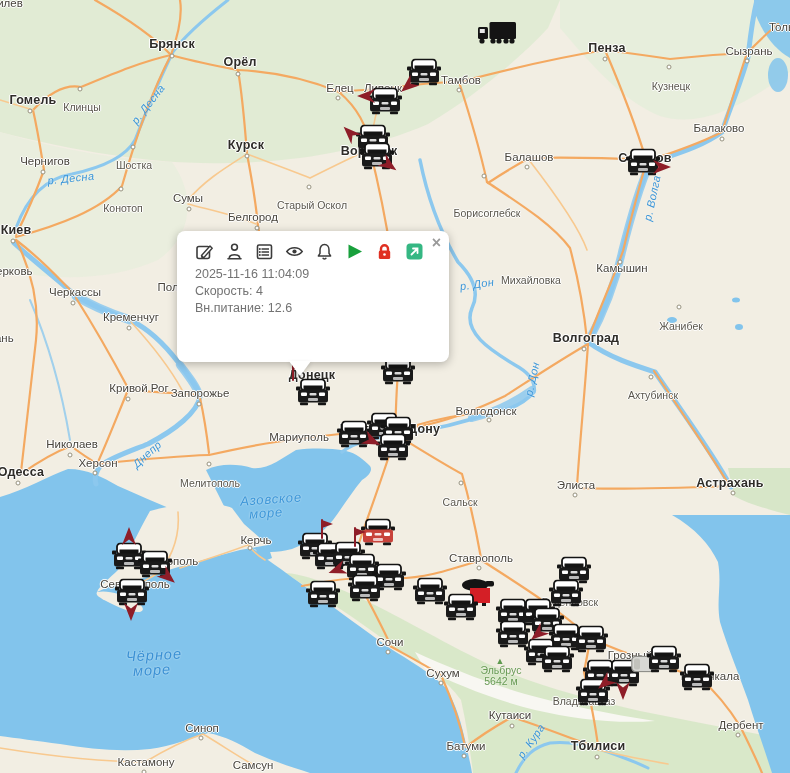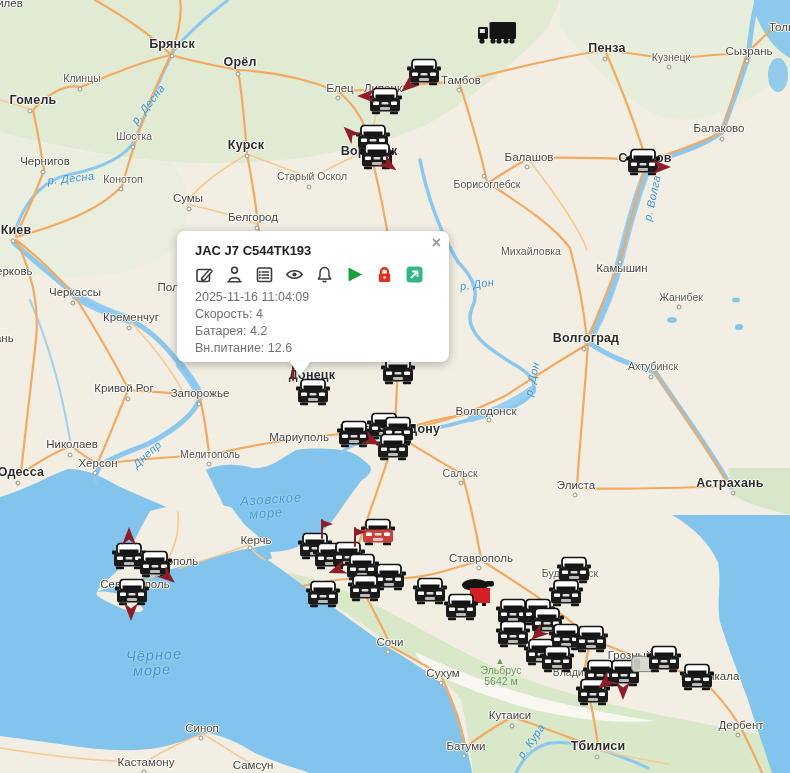--- a/index.html
+++ b/index.html
@@ -6,21 +6,21 @@
   #stage{position:relative;width:790px;height:773px;overflow:hidden;background:#f2eee3;}
   #map-base{position:absolute;left:0;top:0;z-index:0;}
   
   .layer{position:absolute;left:0;top:0;width:790px;height:773px;}
   #labels-layer{z-index:1;}
   #vehicles-layer{z-index:2;}
   .city{position:absolute;transform:translate(-50%,-50%);white-space:nowrap;color:#48443c;
         text-shadow:1px 0 0 #fff,-1px 0 0 #fff,0 1px 0 #fff,0 -1px 0 #fff,0 0 2px #fff;}
   .city.lg{font-size:12.5px;color:#2e2c28;font-weight:bold;letter-spacing:.2px;}
   .city.md{font-size:11.5px;}
-  .city.sm{font-size:10.5px;color:#5a564c;}
+  .city.sm{font-size:10.5px;color:#5a564c;margin-top:29px;}
   .cdot{position:absolute;width:5px;height:5px;border-radius:50%;background:#fff;border:1.5px solid #97927f;
         transform:translate(-50%,-50%);box-sizing:border-box;}
   .wlabel{position:absolute;transform-origin:center;white-space:nowrap;font-style:italic;
           color:#3c96d8;font-size:11px;letter-spacing:.4px;text-shadow:0 0 2px rgba(255,255,255,.7);}
   .wlabel.big{font-size:14.5px;letter-spacing:1px;color:#3a90d4;}
   .wlabel.mid{font-size:13px;letter-spacing:.8px;}
   .mlabel{position:absolute;transform:translate(-50%,-50%);white-space:nowrap;color:#679a53;font-size:10.5px;
           text-align:center;line-height:11px;text-shadow:0 0 2px #fff;}
   .peak{position:absolute;transform:translate(-50%,-50%);color:#5f9b4f;font-size:9px;}
   .vehicle{position:absolute;transform:translate(-50%,-50%);line-height:0;}
@@ -194,21 +194,21 @@
       <div class="city md" style="left: 622px; top: 268px;">Камышин</div>
       <div class="cdot" style="left: 620px; top: 262px;"></div>
       <div class="city lg" style="left: 645px; top: 158px;">Саратов</div>
       <div class="city md" style="left: -8px; top: 271px;">Белая Церковь</div>
       <div class="city md" style="left: 75px; top: 292px;">Черкассы</div>
       <div class="cdot" style="left: 73px; top: 303px;"></div>
       <div class="city md" style="left: 131px; top: 317px;">Кременчуг</div>
       <div class="cdot" style="left: 129px; top: 328px;"></div>
       <div class="city md" style="left: 180px; top: 287px;">Полтава</div>
       <div class="city md" style="left: -3px; top: 338px;">Умань</div>
-      <div class="city md" style="left: 124px; top: 388px;">Кривой Рог</div>
+      <div class="city md" style="left: 139px; top: 388px;">Кривой Рог</div>
       <div class="cdot" style="left: 128px; top: 399px;"></div>
       <div class="city md" style="left: 200px; top: 393px;">Запорожье</div>
       <div class="cdot" style="left: 199px; top: 404px;"></div>
       <div class="city md" style="left: 72px; top: 444px;">Николаев</div>
       <div class="cdot" style="left: 70px; top: 455px;"></div>
       <div class="city md" style="left: 98px; top: 463px;">Херсон</div>
       <div class="cdot" style="left: 95px; top: 473px;"></div>
       <div class="city lg" style="left: 21px; top: 472px;">Одесса</div>
       <div class="cdot" style="left: 18px; top: 483px;"></div>
       <div class="city sm" style="left: 210px; top: 454px;">Мелитополь</div>
@@ -851,21 +851,20 @@
       <div class="marker" style="left: 605px; top: 683px; transform: translate(-50%, -50%) rotate(140deg);"><svg width="20" height="16" viewBox="0 0 20 16">
       <path d="M1,1 L19,8 L1,15 L6.5,8 Z" fill="#8e1d28"></path>
         </svg></div>
       <div class="marker" style="left: 623px; top: 691px; transform: translate(-50%, -50%) rotate(90deg);"><svg width="20" height="16" viewBox="0 0 20 16">
       <path d="M1,1 L19,8 L1,15 L6.5,8 Z" fill="#8e1d28"></path>
         </svg></div>
     </div>
 
   <div id="popup">
     <span id="popup-close">×</span>
-    <div id="popup-title">JAC J7 С544ТК193</div>
     <div id="popup-toolbar">
         <span class="tbtn"><svg width="19" height="19" viewBox="0 0 19 19">
             <rect x="2" y="4.5" width="12.5" height="12" rx="2" fill="none" stroke="#3c3c3c" stroke-width="1.6"></rect>
             <path d="M6.5,13.5 L15,4 l2.2,2.2 L8.7,15.7 Z M6.5,13.5 l0.6,2.3 2.2-0.7" fill="#fff" stroke="#3c3c3c" stroke-width="1.4" stroke-linejoin="round"></path>
           </svg></span>
         <span class="tbtn"><svg width="19" height="19" viewBox="0 0 19 19">
             <circle cx="9.5" cy="5.2" r="2.9" fill="none" stroke="#3c3c3c" stroke-width="1.6"></circle>
             <path d="M4.2,16.5 C4.2,11.5 14.8,11.5 14.8,16.5 M3,16.8 H16" fill="none" stroke="#3c3c3c" stroke-width="1.6" stroke-linecap="round"></path>
           </svg></span>
         <span class="tbtn"><svg width="19" height="19" viewBox="0 0 19 19">
@@ -890,18 +889,17 @@
             <circle cx="9.5" cy="12.5" r="1.3" fill="#fff"></circle>
           </svg></span>
         <span class="tbtn"><svg width="19" height="19" viewBox="0 0 19 19">
             <rect x="1.5" y="1.5" width="16" height="16" rx="3.5" fill="#35b783"></rect>
             <path d="M6.5,12.5 L12.2,6.8 M8,6.5 H12.5 V11" fill="none" stroke="#fff" stroke-width="1.8" stroke-linecap="round"></path>
           </svg></span>
       </div>
     <div id="popup-lines">
         <div>2025-11-16 11:04:09</div>
         <div>Скорость: 4</div>
-        <div>Батарея: 4.2</div>
         <div>Вн.питание: 12.6</div>
       </div>
     <div class="tail"></div>
   </div>
 </div>
 
 </body></html>

